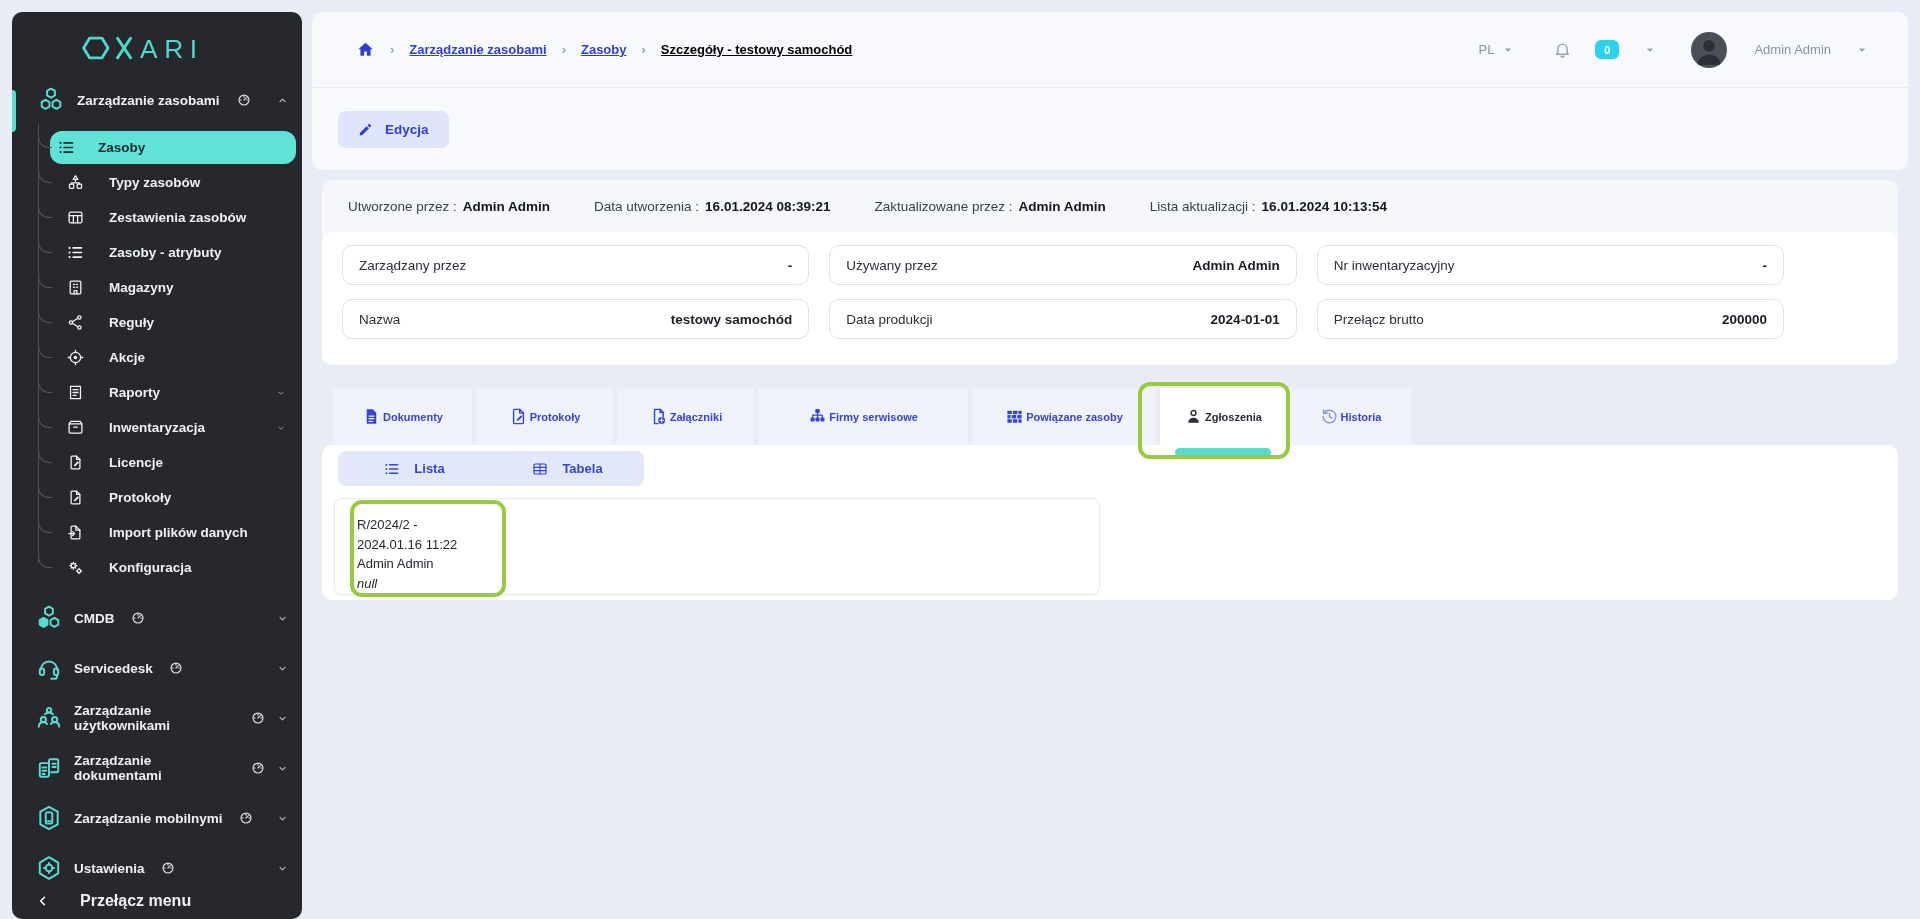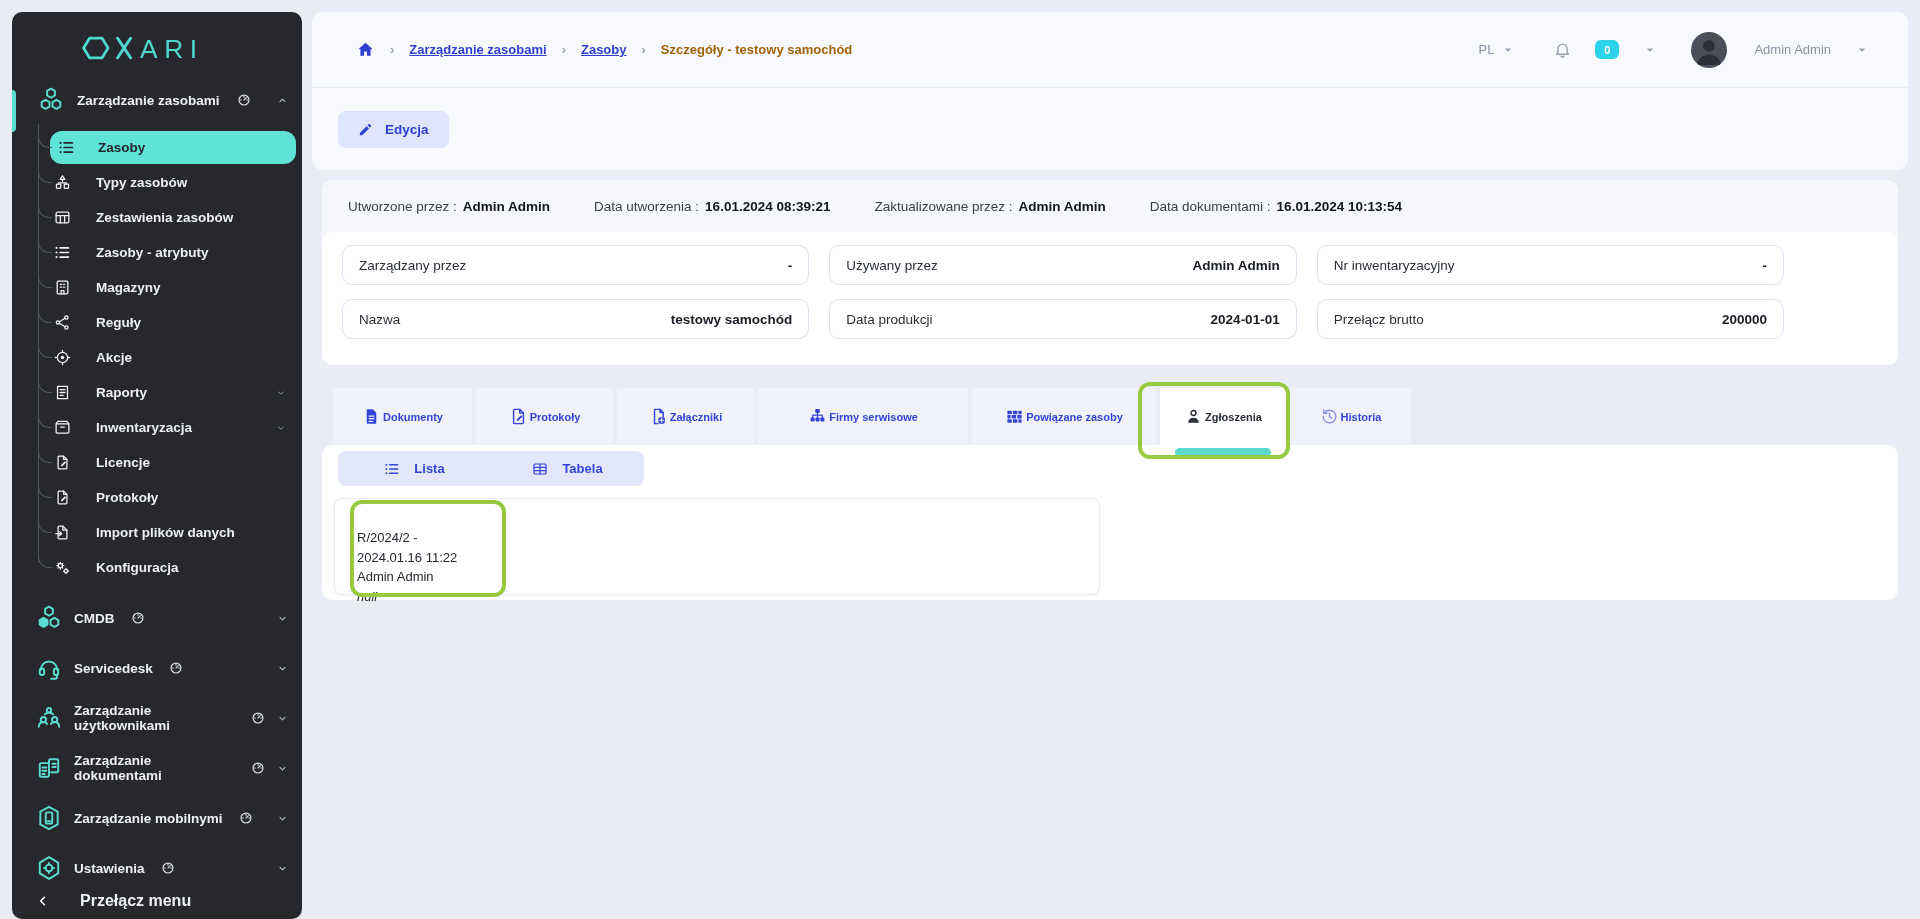--- a/index.html
+++ b/index.html
@@ -23,38 +23,38 @@
   .side-indicator { position:absolute; left:0; top:78px; width:4px; height:42px; background:#57ddd2; border-radius:0 4px 4px 0; }
   .group-row { display:flex; align-items:center; height:44px; margin-top:6px; padding:0 14px 0 26px; gap:13px; font-weight:700; font-size:13.5px; cursor:pointer; }
   .ic-main { width:26px; height:26px; color:#5bdcd1; }
   .gauge-badge { width:14px; height:14px; color:#e8eaec; opacity:.95; margin-left:4px; }
   .chev-end { margin-left:auto; width:11px; height:11px; color:#b9bdc4; }
   .subtree { list-style:none; margin:8px 0 0 26px; position:relative; }
   .subtree::before { content:''; position:absolute; left:0; top:-4px; height:calc(100% - 18px); border-left:1px solid #515459; }
   .subtree li { position:relative; height:35px; display:flex; align-items:center; cursor:pointer; }
   .subtree li::before { content:''; position:absolute; left:0; top:-6px; width:13px; height:23px;
     border-left:1px solid #515459; border-bottom:1px solid #515459; border-bottom-left-radius:11px; }
-  .subtree .row { display:flex; align-items:center; gap:25px; padding-left:16px; flex:1; height:33px; font-weight:600; font-size:13.5px; }
+  .subtree .row { display:flex; align-items:center; gap:25px; padding-left:29px; flex:1; height:33px; font-weight:600; font-size:13.5px; }
   .subtree .s-ic { width:17px; height:17px; color:#f2f3f5; }
   .subtree li.active .row { background:#5fe3d7; color:#23262c; border-radius:12px; margin:0 6px 0 12px; padding-left:8px; gap:23px; }
   .subtree li.active .s-ic { color:#23262c; }
   .chev-mini { position:absolute; right:16px; width:10px; height:10px; color:#8e939b; }
   .section-row { display:flex; align-items:center; height:50px; padding:0 14px 0 24px; gap:12px; font-weight:700; font-size:13.5px; cursor:pointer; }
   .sections { margin-top:8px; }
   .toggle-row { position:absolute; left:0; right:0; bottom:2px; height:32px; display:flex; align-items:center; padding:0 24px; gap:30px; font-weight:700; font-size:16px; cursor:pointer; }
   .toggle-row .ic { width:14px; height:14px; color:#fff; }
 
   
   .topstrip { position:absolute; left:312px; top:12px; width:1596px; height:158px; background:#f8f9fd; border-radius:10px; }
   .breadcrumb-row { height:76px; display:flex; align-items:center; padding:0 38px 0 44px; border-bottom:1px solid #e9ebf2; }
   .crumbs { display:flex; align-items:center; gap:15px; font-size:13px; font-weight:600; }
   .home-ic { width:19px; height:19px; color:#2e3ed0; cursor:pointer; }
   .crumb-sep { color:#98a0ad; font-size:13px; }
   .crumb-link { color:#2e3ed0; text-decoration:underline; cursor:pointer; }
-  .crumb-current { color:#a16207; cursor:pointer; }
+  .crumb-current { color:#000000; text-decoration:underline; cursor:pointer; }
   .top-controls { margin-left:auto; display:flex; align-items:center; gap:23px; color:#8b93a3; font-size:13px; }
   .lang { display:flex; align-items:center; gap:6px; cursor:pointer; margin-right:14px; }
   .bell { width:19px; height:19px; color:#9aa1af; cursor:pointer; }
   .notif-badge { min-width:24px; height:19px; background:#2bd2ea; color:#fff; border-radius:6px; font-size:11px; font-weight:700;
     display:flex; align-items:center; justify-content:center; cursor:pointer; }
   .caret { width:16px; height:16px; color:#9aa1af; }
   .avatar { width:36px; height:36px; border-radius:50%; background:#4a4f59; margin-left:10px; overflow:hidden; cursor:pointer; }
   .avatar svg { width:100%; height:100%; }
   .user-name { color:#8b93a3; margin-left:4px; cursor:pointer; }
 
@@ -84,21 +84,21 @@
   .tab.active .t-ic { color:#2b2f37; }
   .tab-hist .t-ic { color:#8b93e6; }
   .tab-underline { position:absolute; left:1175px; top:448px; width:96px; height:9px; background:#5cd9cd; border-radius:5px; z-index:5; }
 
   
   .content-panel { position:absolute; left:322px; top:445px; width:1576px; height:155px; background:#fff; border-radius:10px; }
   .subtabs { position:absolute; left:16px; top:6px; width:306px; height:35px; background:#e2e8f9; border-radius:8px; display:flex; }
   .subtab { flex:1; display:flex; align-items:center; justify-content:center; gap:14px; color:#3544d6; font-size:13px; font-weight:600; cursor:pointer; }
   .subtab .st-ic { width:16px; height:16px; }
   .ticket-card { position:absolute; left:12px; top:53px; width:766px; height:97px; background:#fff; border:1px solid #e9ebf3;
-    border-radius:8px; box-shadow:0 1px 3px rgba(25,35,65,.05); padding:29px 0 0 22px; font-size:13px; color:#23272e; line-height:19.5px; cursor:pointer; }
+    border-radius:8px; box-shadow:0 1px 3px rgba(25,35,65,.05); padding:16px 0 0 22px; font-size:13px; color:#23272e; line-height:19.5px; cursor:pointer; }
   .ticket-card .null-line { font-style:italic; }
 
   
   .hl-tab { position:absolute; left:1138px; top:382px; width:152px; height:77px; border:4px solid #97ca3e; border-radius:12px; z-index:6; pointer-events:none; }
   .hl-card { position:absolute; left:350px; top:500px; width:156px; height:97px; border:4px solid #97ca3e; border-radius:12px; z-index:6; pointer-events:none; }
 </style>
 </head>
 <body>
 
 <aside class="sidebar">
@@ -504,21 +504,21 @@
       <span>Edycja</span>
     </button>
   </div>
 </div>
 
 <div class="info-card">
   <div class="meta-row">
     <span class="meta-item"><span>Utworzone przez :</span><b>Admin Admin</b></span>
     <span class="meta-item"><span>Data utworzenia :</span><b>16.01.2024 08:39:21</b></span>
     <span class="meta-item"><span>Zaktualizowane przez :</span><b>Admin Admin</b></span>
-    <span class="meta-item"><span>Data dokumentami :</span><b>16.01.2024 10:13:54</b></span>
+    <span class="meta-item"><span>Lista aktualizacji :</span><b>16.01.2024 10:13:54</b></span>
   </div>
   <div class="fields-area">
     <div class="field">
       <span class="lab">Zarządzany przez</span>
       <span class="val">-</span>
     </div>
     <div class="field">
       <span class="lab">Używany przez</span>
       <span class="val">Admin Admin</span>
     </div>

